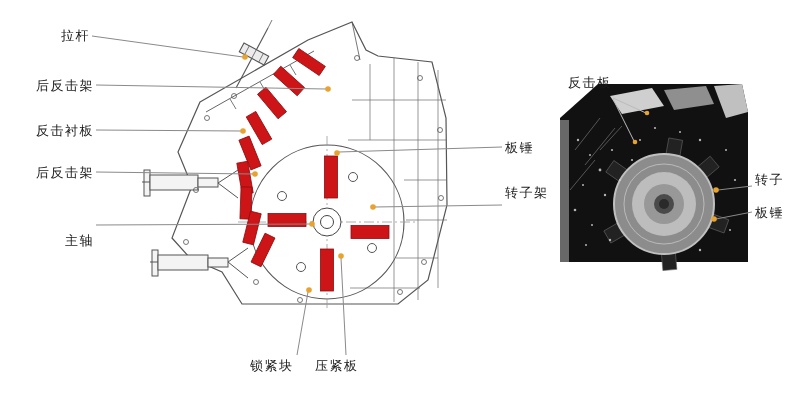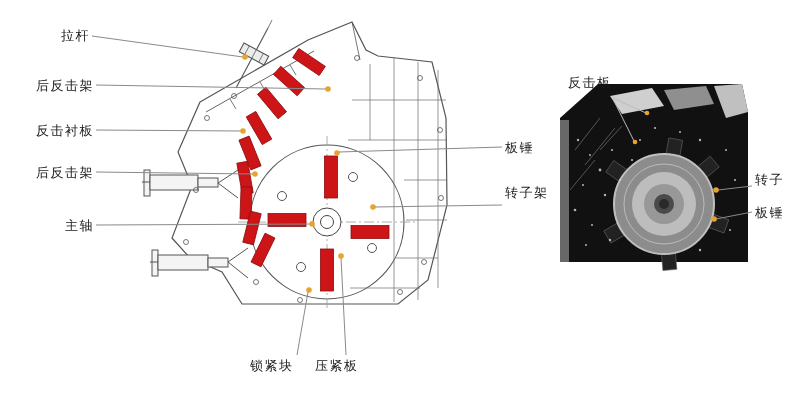--- a/index.html
+++ b/index.html
@@ -224,21 +224,21 @@
       <circle class="dot" cx="635" cy="142" r="2.3" fill="#e8a22e"></circle>
       <circle class="dot" cx="716" cy="190" r="2.8" fill="#e8a22e"></circle>
       <circle class="dot" cx="714" cy="219" r="2.8" fill="#e8a22e"></circle>
     </g>
   </svg>
 
   <div class="label ra" style="left:30px;top:29px;width:60px">拉杆</div>
   <div class="label ra" style="left:18px;top:79px;width:76px">后反击架</div>
   <div class="label ra" style="left:18px;top:124px;width:76px">反击衬板</div>
   <div class="label ra" style="left:18px;top:166px;width:76px">后反击架</div>
-  <div class="label ra" style="left:18px;top:219px;width:76px">主轴</div>
+  <div class="label ra" style="left:18px;top:234px;width:76px">主轴</div>
   <div class="label" style="left:505px;top:141px">板锤</div>
   <div class="label" style="left:505px;top:186px">转子架</div>
   <div class="label" style="left:250px;top:359px">锁紧块</div>
   <div class="label" style="left:315px;top:359px">压紧板</div>
   <div class="label" style="left:568px;top:76px">反击板</div>
   <div class="label" style="left:755px;top:173px">转子</div>
   <div class="label" style="left:755px;top:206px">板锤</div>
 
 </div>
 

